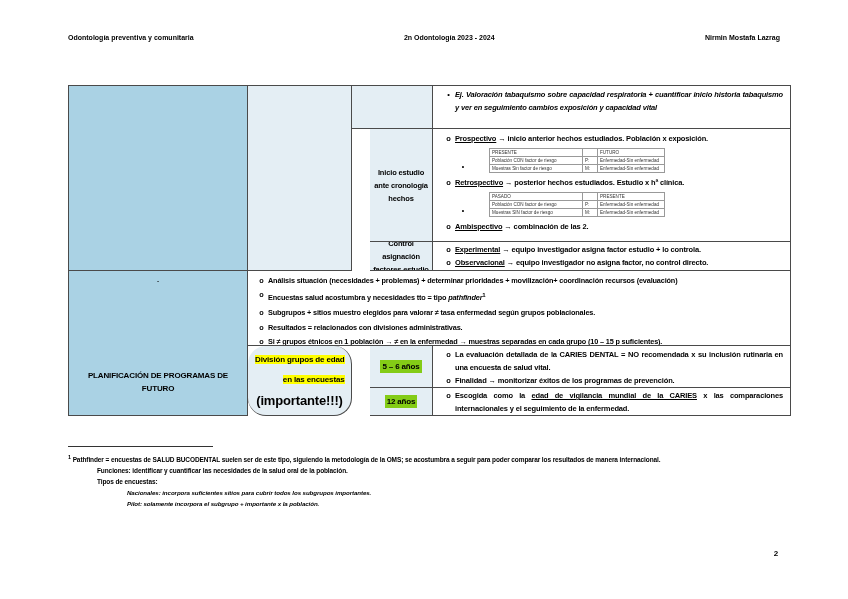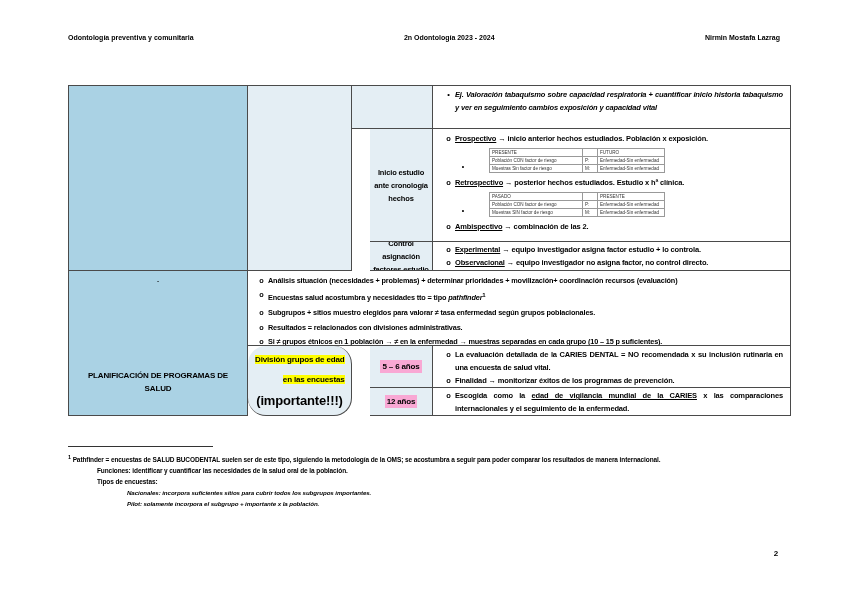--- a/index.html
+++ b/index.html
@@ -49,21 +49,21 @@
   .mini{border-collapse:collapse;margin-left:20px;font-size:4.6px;font-weight:normal;
         letter-spacing:0;line-height:7px;background:#fff;color:#333;}
   .mini td{border:1px solid #999;padding:0 2px;white-space:nowrap;height:7px;}
   .mini .w1{width:88px;} .mini .w2{width:10px;} .mini .w3{width:62px;}
   
   .dot{position:absolute;top:2px;left:0;width:100%;text-align:center;}
   .plan{position:absolute;top:98px;left:0;width:100%;text-align:center;font-size:8px;line-height:13px;
         padding:0 14px;box-sizing:border-box;}
   
   .hlY{background:#ffff00;}
-  .hlC{background:#f9a8d4;padding:0 2px;font-size:8px;font-weight:bold;}
+  .hlC{background:#84cc16;padding:0 2px;font-size:8px;font-weight:bold;}
   .kwrap{width:90px;}
   .knote{margin-top:1px;font-size:13px;}
   
   .fnote{position:absolute;left:68px;top:446px;width:716px;font-size:6.5px;
          font-weight:bold;line-height:11px;letter-spacing:-0.1px;}
   .fnsep{width:145px;border-top:1px solid #333;margin-bottom:5px;}
   .ind1{margin-left:29px;}
   .ind2{margin-left:59px;font-style:italic;font-size:6.2px;}
   .pgnum{position:absolute;left:766px;top:549px;width:20px;text-align:center;
          font-size:8px;font-weight:bold;}
@@ -78,21 +78,21 @@
     <span>2n Odontología 2023 - 2024</span>
     <span>Nirmin Mostafa Lazrag</span>
   </div>
 
   <div class="tbl">
 
     <div class="c blue cA"></div>
 
     <div class="c blue cB">
       <div class="dot">.</div>
-      <div class="plan">PLANIFICACIÓN DE PROGRAMAS DE SALUD</div>
+      <div class="plan">PLANIFICACIÓN DE PROGRAMAS DE FUTURO</div>
     </div>
 
     <div class="c lite cC"></div>
 
     <div class="c lite cD"></div>
 
     <div class="c cE">
       <div class="li">
         <span class="m">•</span>
         <span class="t just ital">Ej. Valoración tabaquismo sobre capacidad respiratoria + cuantificar inicio historia tabaquismo y ver en seguimiento cambios exposición y capacidad vital</span>

